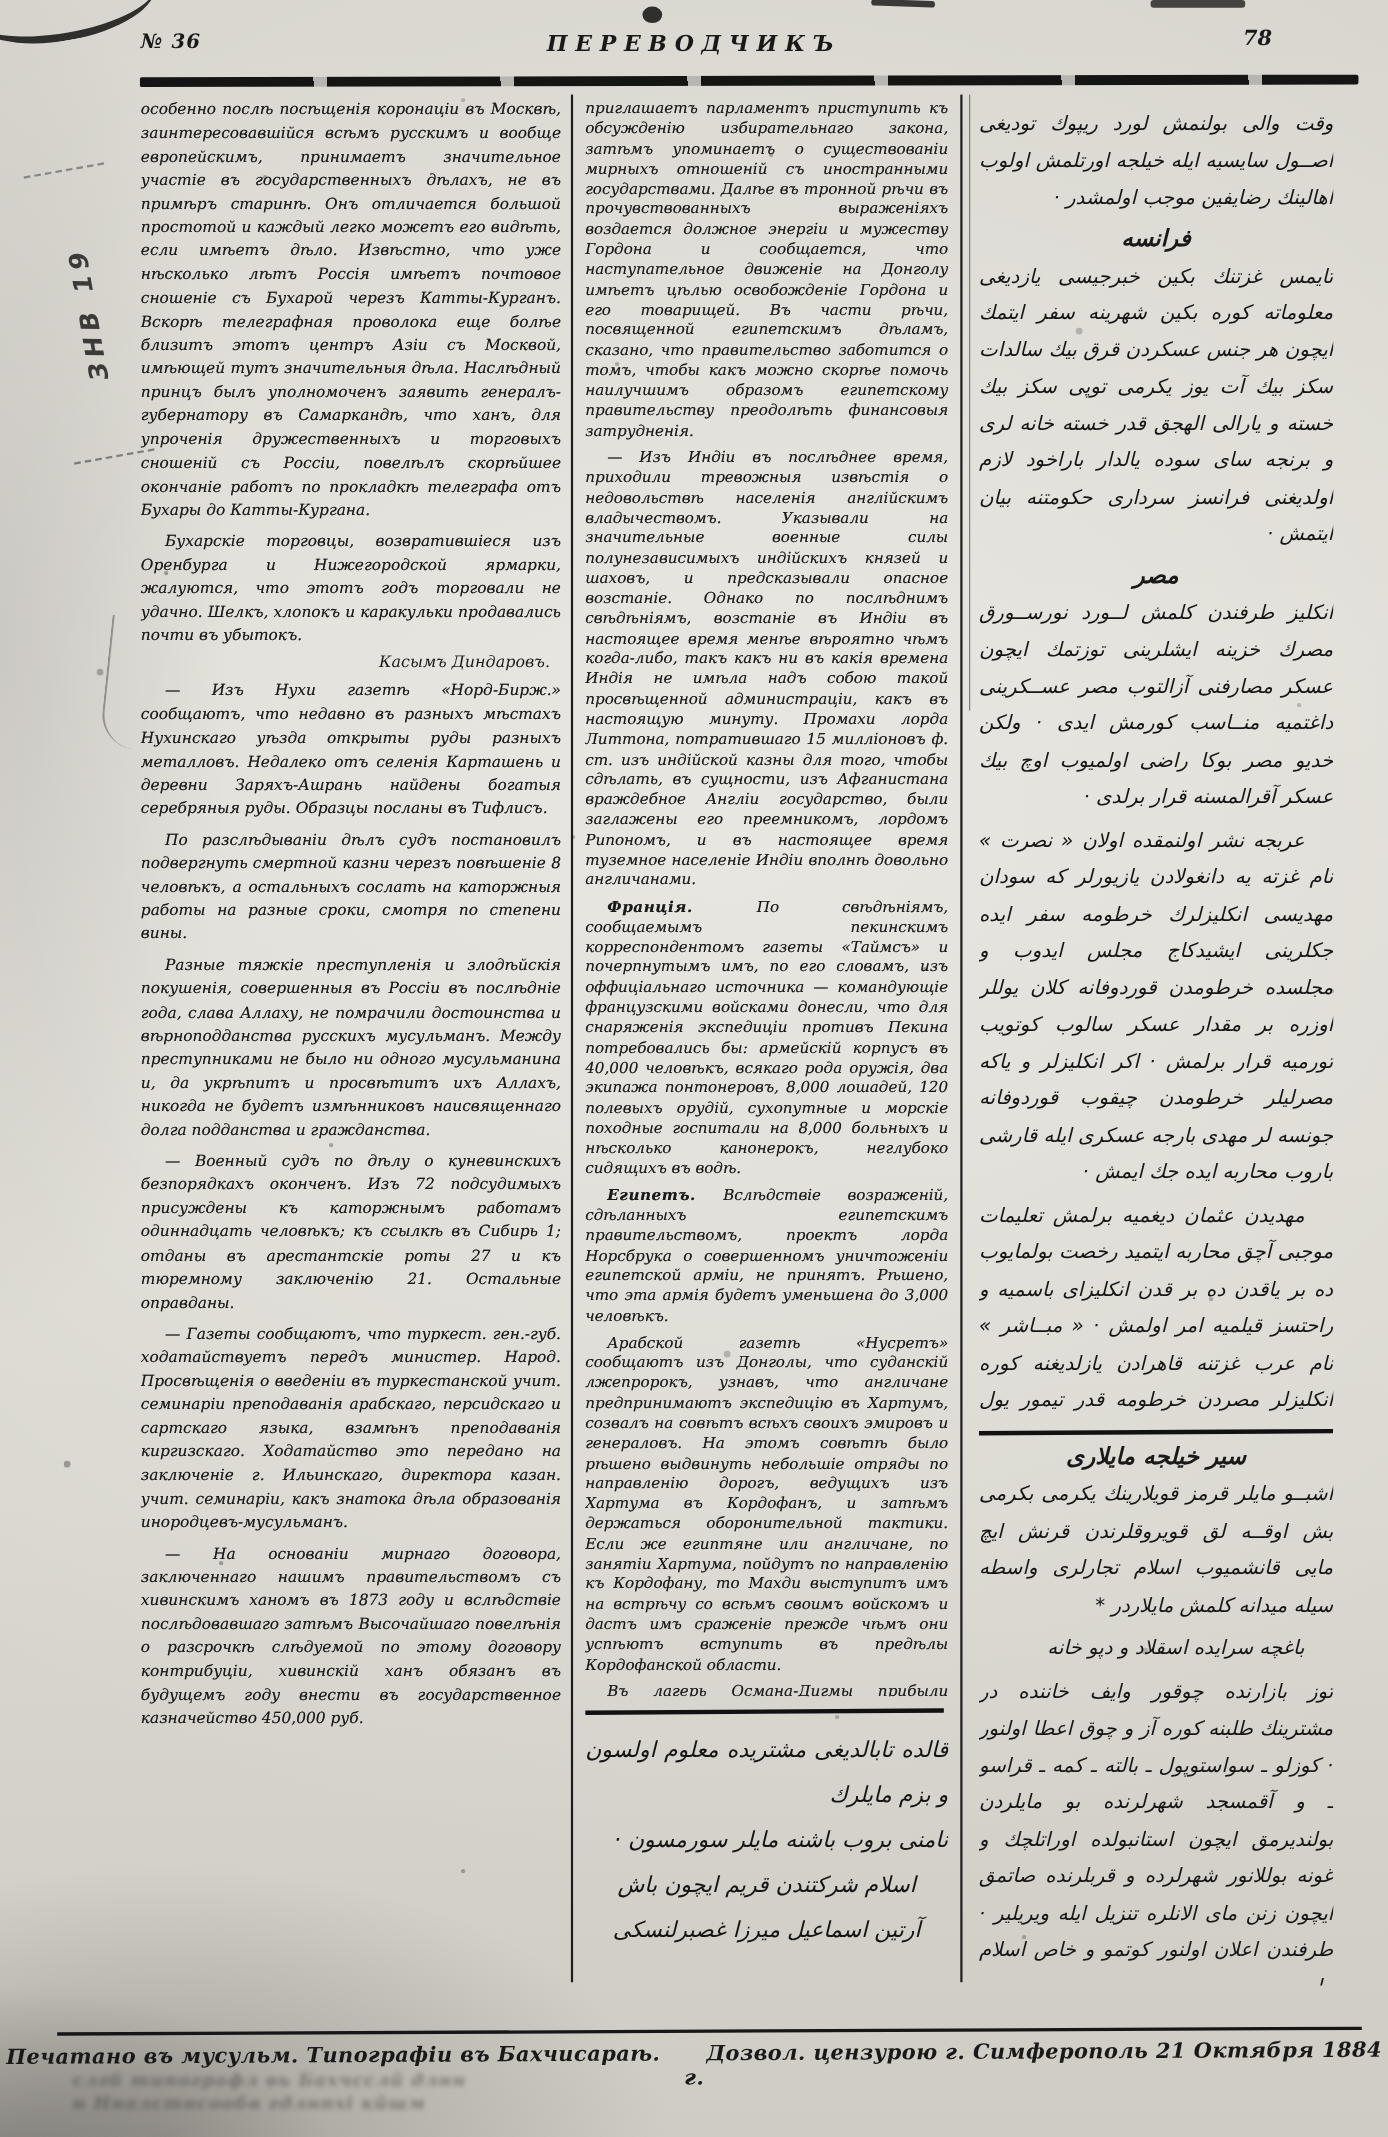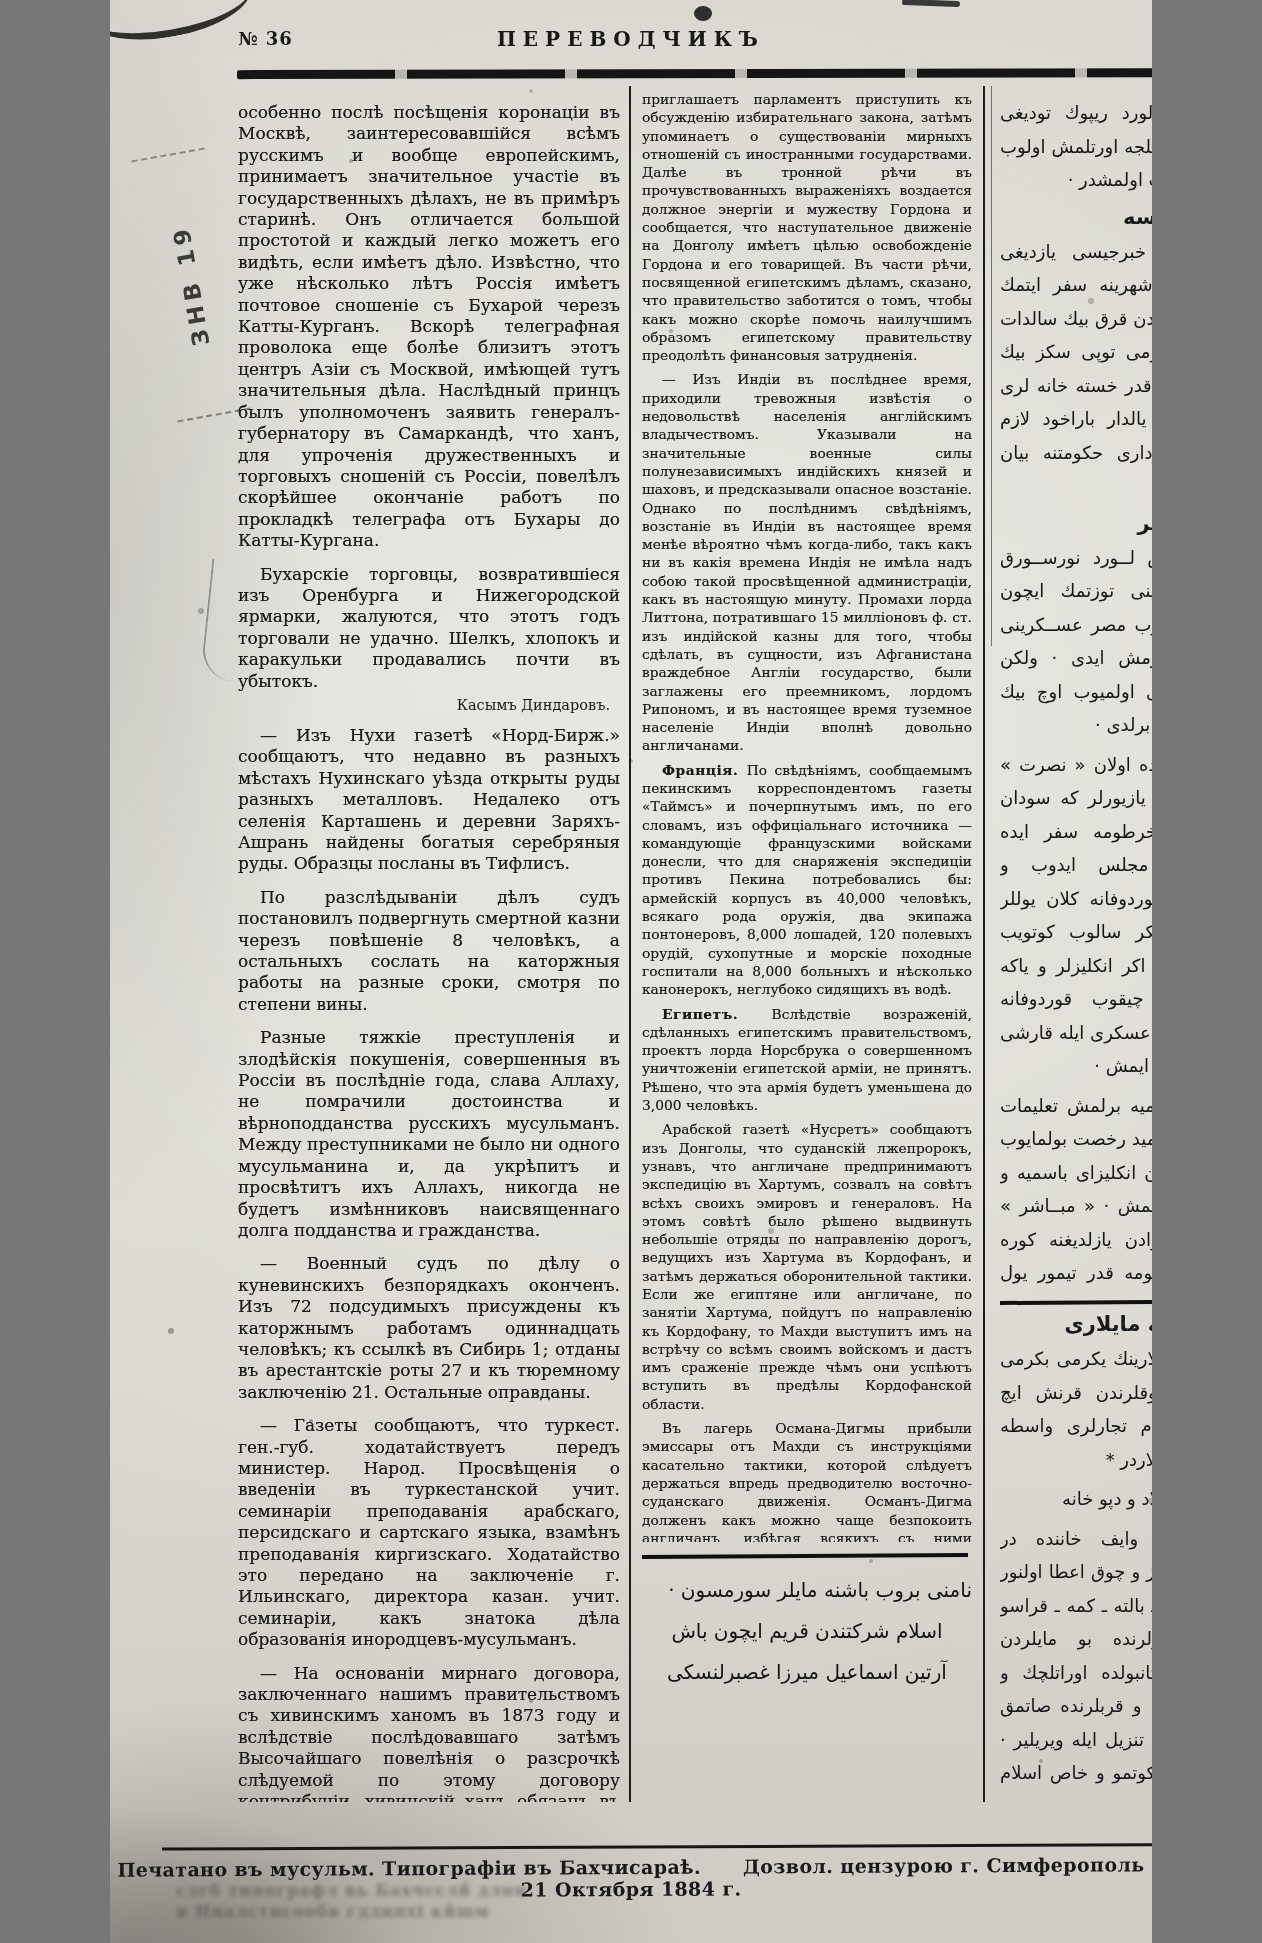--- a/index.html
+++ b/index.html
@@ -1,43 +1,43 @@
 <!DOCTYPE html>
 <html><head>
 <meta charset="utf-8">
 <style>
   html,body{margin:0;padding:0;background:#777;}
-  .page{position:relative;width:1042px;height:1943px;margin:0 auto;overflow:hidden;
+  .page{position:relative;width:1262px;height:1943px;margin:0 auto;overflow:hidden;
     background:
       radial-gradient(ellipse 700px 380px at 12% 100%, rgba(55,53,48,.30), transparent 65%),
       radial-gradient(ellipse 420px 220px at 0% 101%, rgba(35,35,33,.32), transparent 72%),
       radial-gradient(ellipse 300px 900px at 0% 30%, rgba(60,58,52,.14), transparent 70%),
       radial-gradient(ellipse 1500px 1300px at 52% 38%, rgba(255,255,255,.34), transparent 75%),
       linear-gradient(180deg,#d7d5cd 0%,#dddbd3 30%,#d9d7cf 70%,#cfccc4 100%);
-    font-family:"DejaVu Serif", serif;color:#191919;}
+    font-family:"DejaVu Serif", serif;color:#191919;font-style:italic;}
   
   .issue-no{position:absolute;left:128px;top:28px;font-size:18px;font-weight:bold;letter-spacing:1px;}
   .masthead{position:absolute;left:0;right:0;top:27px;text-align:center;font-size:20px;font-weight:bold;letter-spacing:7px;}
   .page-no{position:absolute;left:1130px;top:24px;font-size:19px;font-weight:bold;}
   .head-rule{position:absolute;left:127px;top:69px;width:1108px;height:9px;
     background:repeating-linear-gradient(90deg,#151515 0 158px, rgba(21,21,21,.18) 158px 170px);
     transform:rotate(-.12deg);border-radius:2px;}
   
   .col{position:absolute;top:90px;overflow:hidden;}
   .col1{left:128px;width:382px;height:1712px;}
   .col2{left:532px;width:330px;height:1715px;}
   .col2 .flow{height:1452px;overflow:hidden;}
   .col3{left:890px;width:322px;height:1715px;}
   .col3 .flow{height:1200px;overflow:hidden;}
   .vdiv{position:absolute;top:86px;width:2px;height:1716px;background:#1d1d1d;}
   .vdiv.d1{left:519px;}
   .vdiv.d2{left:873px;}
   .vdiv.d2b{position:absolute;left:881px;top:86px;width:1px;height:560px;background:rgba(25,25,25,.55);}
   
-  .ru1 p.para{margin:12px 0 7px;text-indent:22px;text-align:justify;font-size:17px;line-height:21.4px;
+  .ru1 p.para{margin:0 0 7px;text-indent:22px;text-align:justify;font-size:14px;line-height:21.4px;
     text-shadow:0 0 .5px rgba(10,10,10,.55);}
   .ru2 p.para{margin:0 0 6px;text-indent:20px;text-align:justify;font-size:13.8px;line-height:18.3px;
     text-shadow:0 0 .45px rgba(10,10,10,.5);}
   .noind{text-indent:0 !important;}
   .sec-h{ text-align:center;font-weight:bold;font-size:19px;letter-spacing:1.5px;margin:12px 0 10px;}
   .sig{text-align:right;font-size:14.5px;padding-right:10px;margin:-2px 0 8px;}
   b.lead{font-weight:bold;letter-spacing:.5px;}
   
   .ar{direction:rtl;}
   .ar p.para{margin:6px 0 2px;text-align:justify;font-family:"DejaVu Sans",sans-serif;
@@ -113,20 +113,21 @@
     <div class="flow">
         <p class="para noind">приглашаетъ парламентъ приступить къ обсужденію избирательнаго закона, затѣмъ упоминаетъ о существованіи мирныхъ отношеній съ иностранными государствами. Далѣе въ тронной рѣчи въ прочувствованныхъ выраженіяхъ воздается должное энергіи и мужеству Гордона и сообщается, что наступательное движеніе на Донголу имѣетъ цѣлью освобожденіе Гордона и его товарищей. Въ части рѣчи, посвященной египетскимъ дѣламъ, сказано, что правительство заботится о томъ, чтобы какъ можно скорѣе помочь наилучшимъ образомъ египетскому правительству преодолѣть финансовыя затрудненія.</p>
         <p class="para">— Изъ Индіи въ послѣднее время, приходили тревожныя извѣстія о недовольствѣ населенія англійскимъ владычествомъ. Указывали на значительные военные силы полунезависимыхъ индійскихъ князей и шаховъ, и предсказывали опасное возстаніе. Однако по послѣднимъ свѣдѣніямъ, возстаніе въ Индіи въ настоящее время менѣе вѣроятно чѣмъ когда-либо, такъ какъ ни въ какія времена Индія не имѣла надъ собою такой просвѣщенной администраціи, какъ въ настоящую минуту. Промахи лорда Литтона, потратившаго 15 милліоновъ ф. ст. изъ индійской казны для того, чтобы сдѣлать, въ сущности, изъ Афганистана враждебное Англіи государство, были заглажены его преемникомъ, лордомъ Рипономъ, и въ настоящее время туземное населеніе Индіи вполнѣ довольно англичанами.</p>
         <p class="para"><b class="lead">Франція. </b>По свѣдѣніямъ, сообщаемымъ пекинскимъ корреспондентомъ газеты «Таймсъ» и почерпнутымъ имъ, по его словамъ, изъ оффиціальнаго источника — командующіе французскими войсками донесли, что для снаряженія экспедиціи противъ Пекина потребовались бы: армейскій корпусъ въ 40,000 человѣкъ, всякаго рода оружія, два экипажа понтонеровъ, 8,000 лошадей, 120 полевыхъ орудій, сухопутные и морскіе походные госпитали на 8,000 больныхъ и нѣсколько канонерокъ, неглубоко сидящихъ въ водѣ.</p>
         <p class="para"><b class="lead">Египетъ. </b>Вслѣдствіе возраженій, сдѣланныхъ египетскимъ правительствомъ, проектъ лорда Норсбрука о совершенномъ уничтоженіи египетской арміи, не принятъ. Рѣшено, что эта армія будетъ уменьшена до 3,000 человѣкъ.</p>
         <p class="para">Арабской газетѣ «Нусретъ» сообщаютъ изъ Донголы, что суданскій лжепророкъ, узнавъ, что англичане предпринимаютъ экспедицію въ Хартумъ, созвалъ на совѣтъ всѣхъ своихъ эмировъ и генераловъ. На этомъ совѣтѣ было рѣшено выдвинуть небольшіе отряды по направленію дорогъ, ведущихъ изъ Хартума въ Кордофанъ, и затѣмъ держаться оборонительной тактики. Если же египтяне или англичане, по занятіи Хартума, пойдутъ по направленію къ Кордофану, то Махди выступитъ имъ на встрѣчу со всѣмъ своимъ войскомъ и дастъ имъ сраженіе прежде чѣмъ они успѣютъ вступить въ предѣлы Кордофанской области.</p>
         <p class="para">Въ лагерь Османа-Дигмы прибыли эмиссары отъ Махди съ инструкціями касательно тактики, которой слѣдуетъ держаться впредь предводителю восточно-суданскаго движенія. Османъ-Дигма долженъ какъ можно чаще безпокоить англичанъ, избѣгая всякихъ съ ними серьезныхъ столкновеній.</p>
       </div>
     <div class="imprint">
         <div class="hrule"></div>
+        <div class="imp-line">قالده تابالديغى مشتريده معلوم اولسون و بزم مايلرك</div>
         <div class="imp-line rgt">نامنى بروب باشنه مايلر سورمسون ·</div>
         <div class="imp-line ctr">اسلام شركتندن قريم ايچون باش</div>
         <div class="imp-line ctr">آرتين اسماعيل ميرزا غصبرلنسكى</div>
       </div>
   </div>
 
   <div class="col col3 ar">
     <div class="flow">
         <p class="para noind">وقت والى بولنمش لورد ريپوك توديغى اصــول سايسيه ايله خيلجه اورتلمش اولوب اهالينك رضايفين موجب اولمشدر ·</p>
         <div class="sec-h">فرانسه</div>

